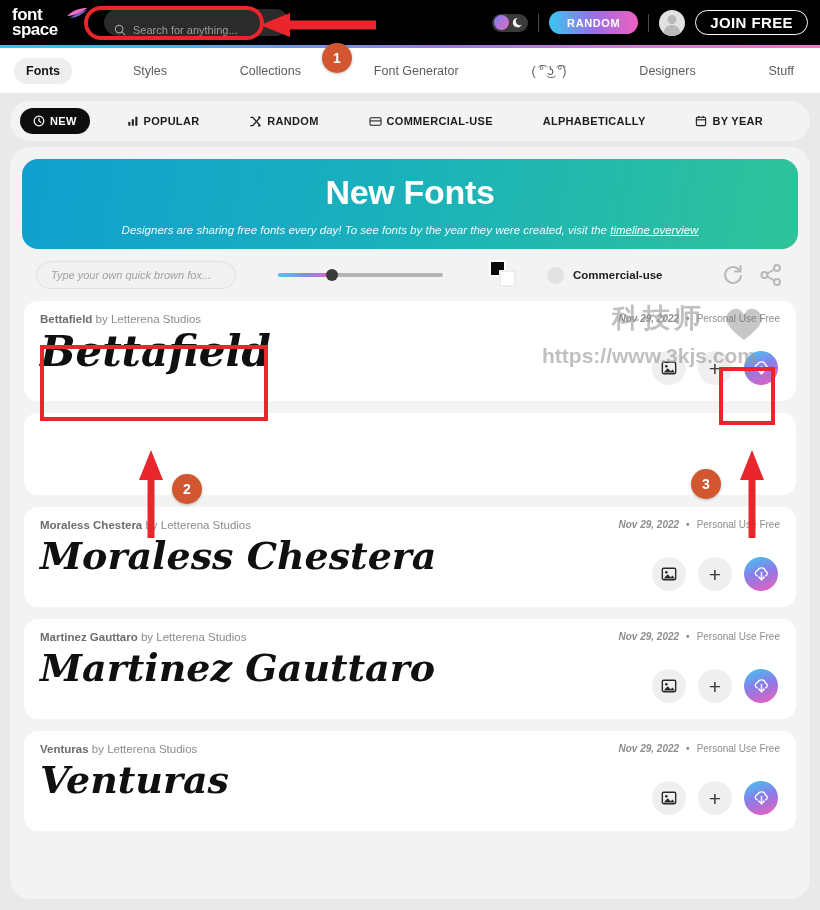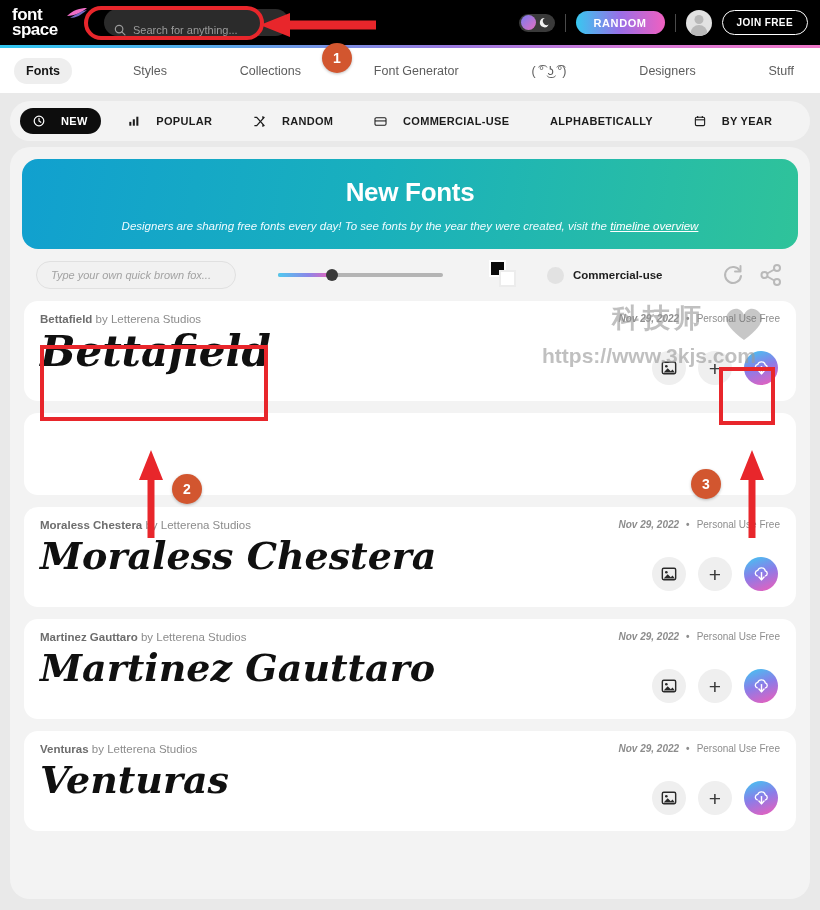--- a/index.html
+++ b/index.html
@@ -66,21 +66,21 @@
   .avatar::before {
     content: ''; position: absolute; left: 50%; top: 5px; width: 9px; height: 9px;
     border-radius: 50%; background: #b9b9b9; transform: translateX(-50%);
   }
   .avatar::after {
     content: ''; position: absolute; left: 50%; top: 15px; width: 17px; height: 13px;
     border-radius: 9px 9px 0 0; background: #b9b9b9; transform: translateX(-50%);
   }
   .join-btn {
     height: 25px; padding: 0 14px; border-radius: 14px; background: transparent;
-    border: 1.6px solid #fff; color: #fff; font-size: 10px; font-weight: 700;
+    border: 1.6px solid #fff; color: #fff; font-size: 15px; font-weight: 700;
     letter-spacing: 0.4px; display: flex; align-items: center; cursor: pointer;
     font-family: "Liberation Sans", sans-serif;
   }
   .grad-strip {
     height: 3px;
     background: linear-gradient(90deg, #30c6f0 0%, #55a9e8 25%, #9a79e0 55%, #d77ad8 78%, #ef77c8 100%);
   }
 
   
   .nav {
@@ -94,41 +94,41 @@
   .nav-item.active { background: #eeeeee; color: #161616; font-weight: 700; }
   .nav-sp { flex: 1; }
 
   
   .filter-outer { padding: 8px 10px 6px; }
   .filter-bar {
     background: #f3f3f3; border-radius: 22px; height: 40px;
     display: flex; align-items: center; padding: 0 10px;
   }
   .pill {
-    display: flex; align-items: flex-start; gap: 16px;
+    display: flex; align-items: flex-start; gap: 5px;
     font-size: 11px; font-weight: 700; letter-spacing: 0.3px;
     color: #1c1c1c; padding: 7px 13px; border-radius: 14px; cursor: pointer;
     white-space: nowrap;
   }
   .pill.active { background: #0d0d0d; color: #fff; }
   .pill-sp { flex: 1; }
   .pill svg { flex: 0 0 auto; }
 
   
   .main {
     margin: 0 10px; background: #f3f3f3; border-radius: 20px;
     padding: 12px; height: 752px;
   }
   .banner {
     border-radius: 16px; height: 90px;
     background: linear-gradient(100deg, #11a0cf 0%, #19b0bd 45%, #2fc39a 100%);
     display: flex; flex-direction: column; align-items: center;
     justify-content: center; gap: 12px;
   }
-  .banner-title { color: #fff; font-size: 26px; font-weight: 700; letter-spacing: -0.3px; }
+  .banner-title { color: #fff; font-size: 34px; font-weight: 700; letter-spacing: -0.3px; }
   .banner-sub { color: #f0fbff; font-size: 11.5px; font-style: italic; }
   .banner-sub a { color: #fff; text-decoration: underline; }
 
   
   .ctrl-row {
     display: flex; align-items: center; height: 52px; padding: 0 14px; gap: 0; justify-content: center;
   }
   .preview-input {
     width: 200px; height: 28px; border-radius: 15px; border: 1px solid #e0e0e0;
     background: #f1f1f1; padding: 0 14px; outline: none;

